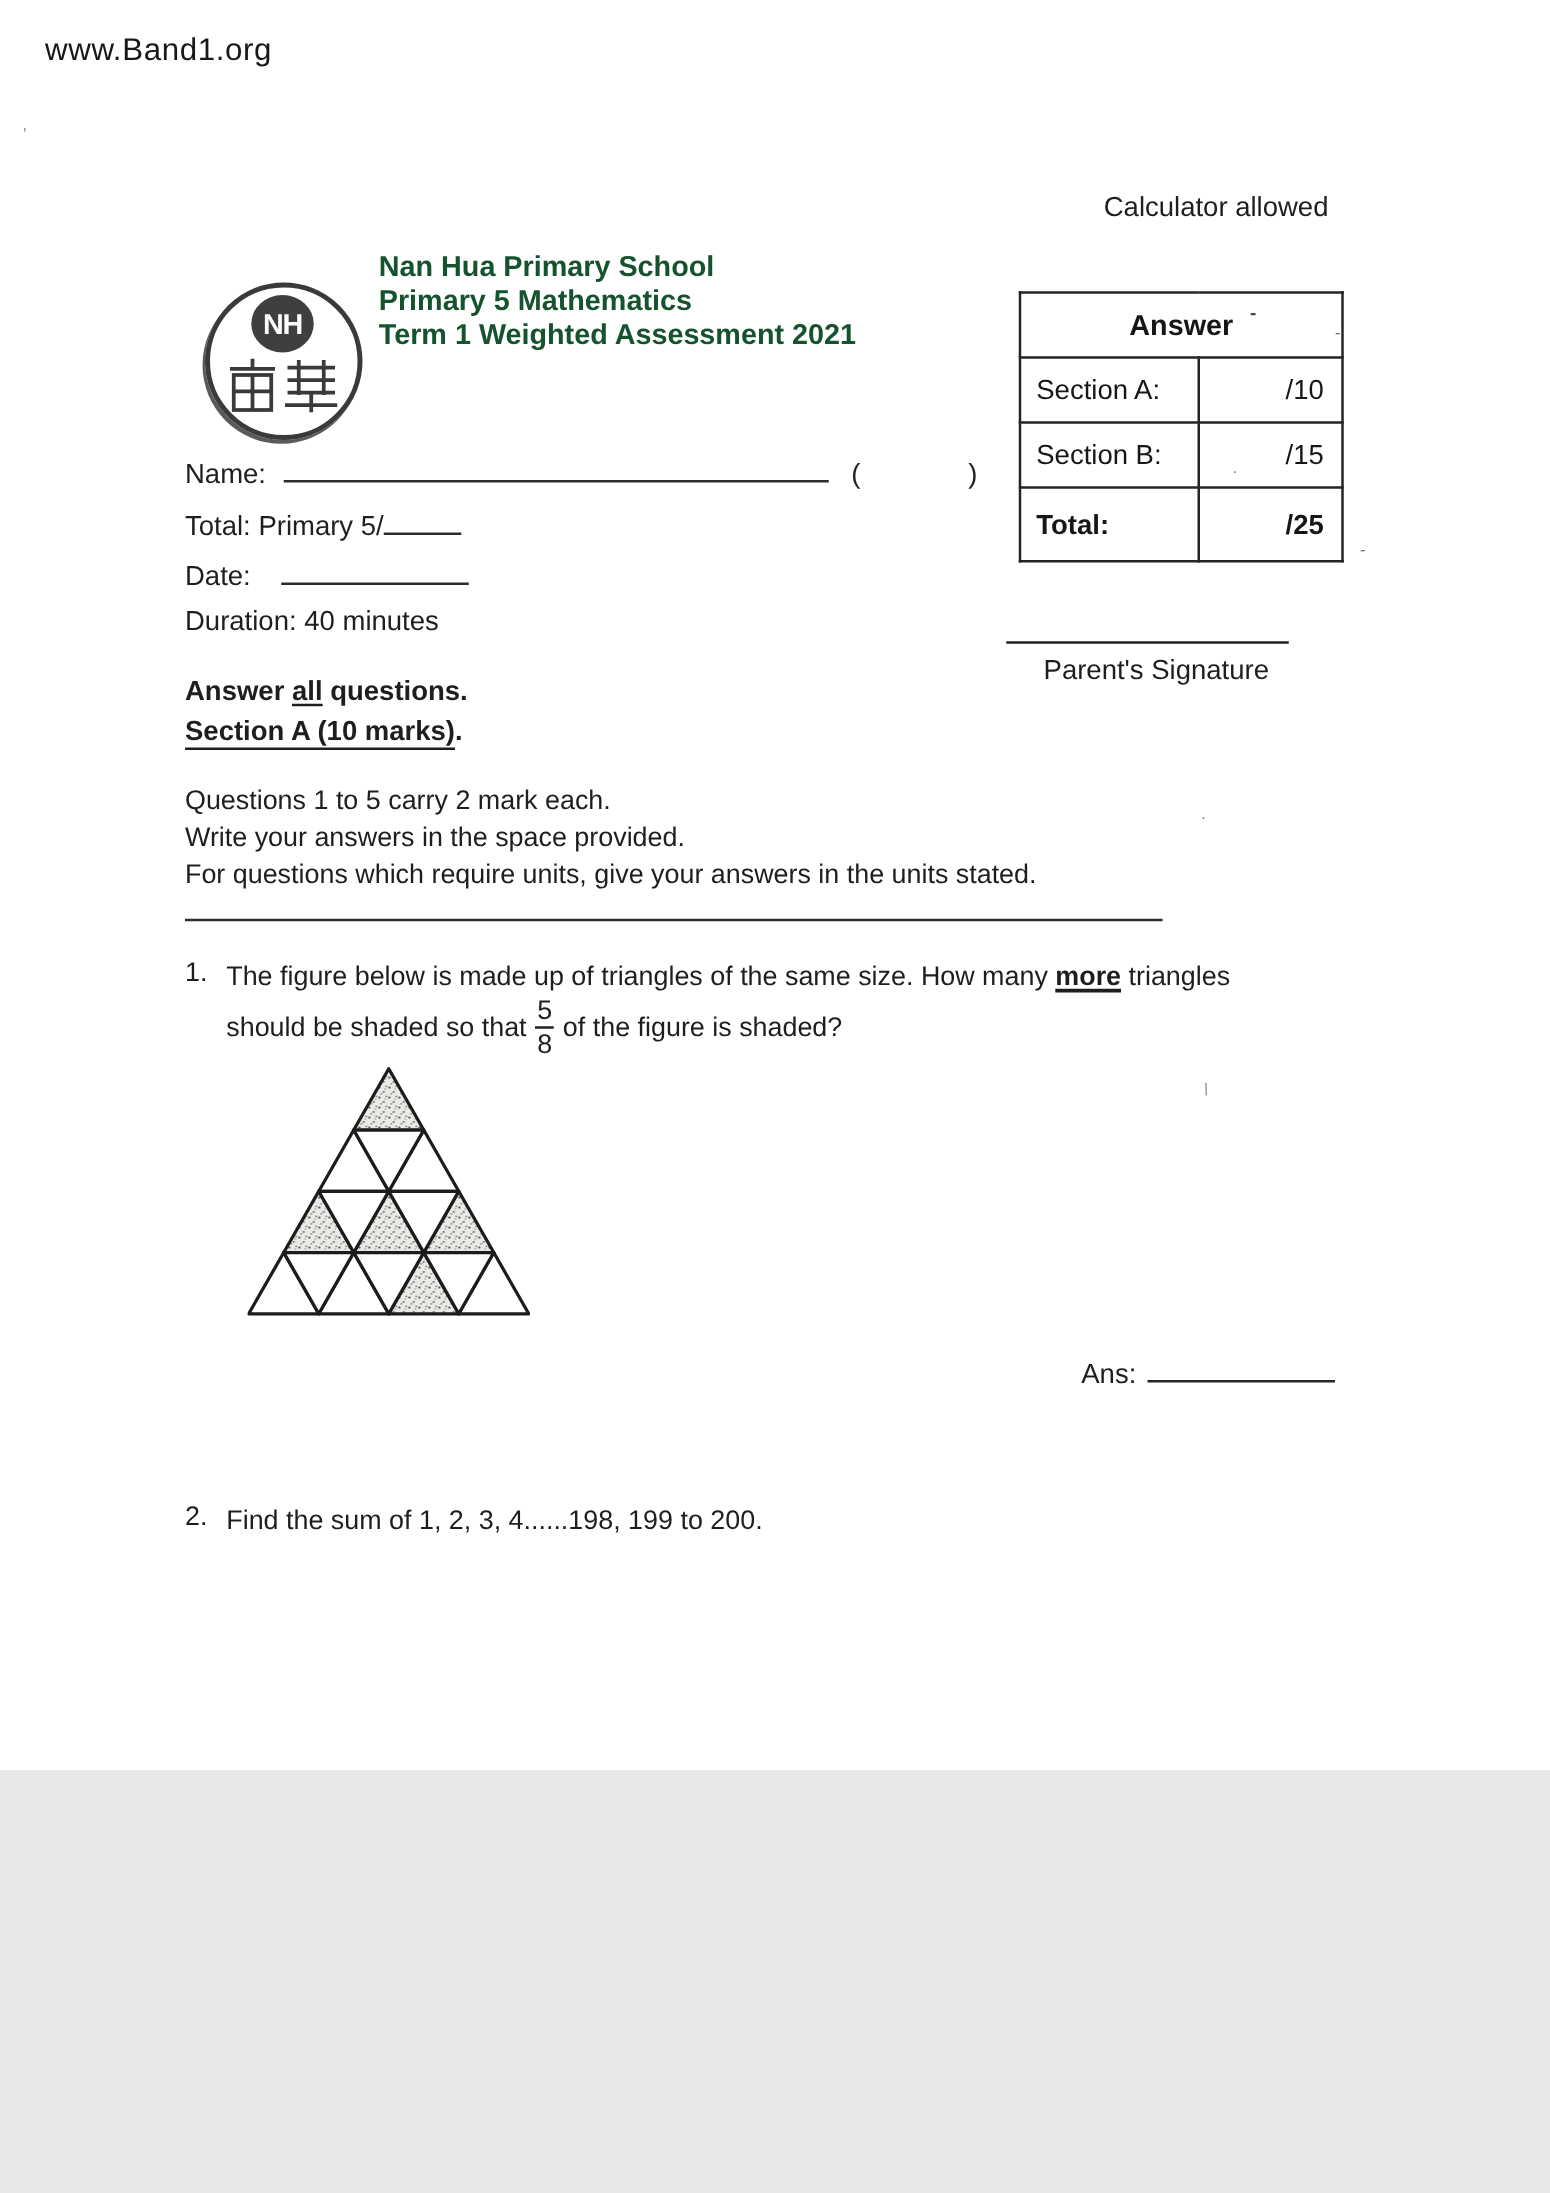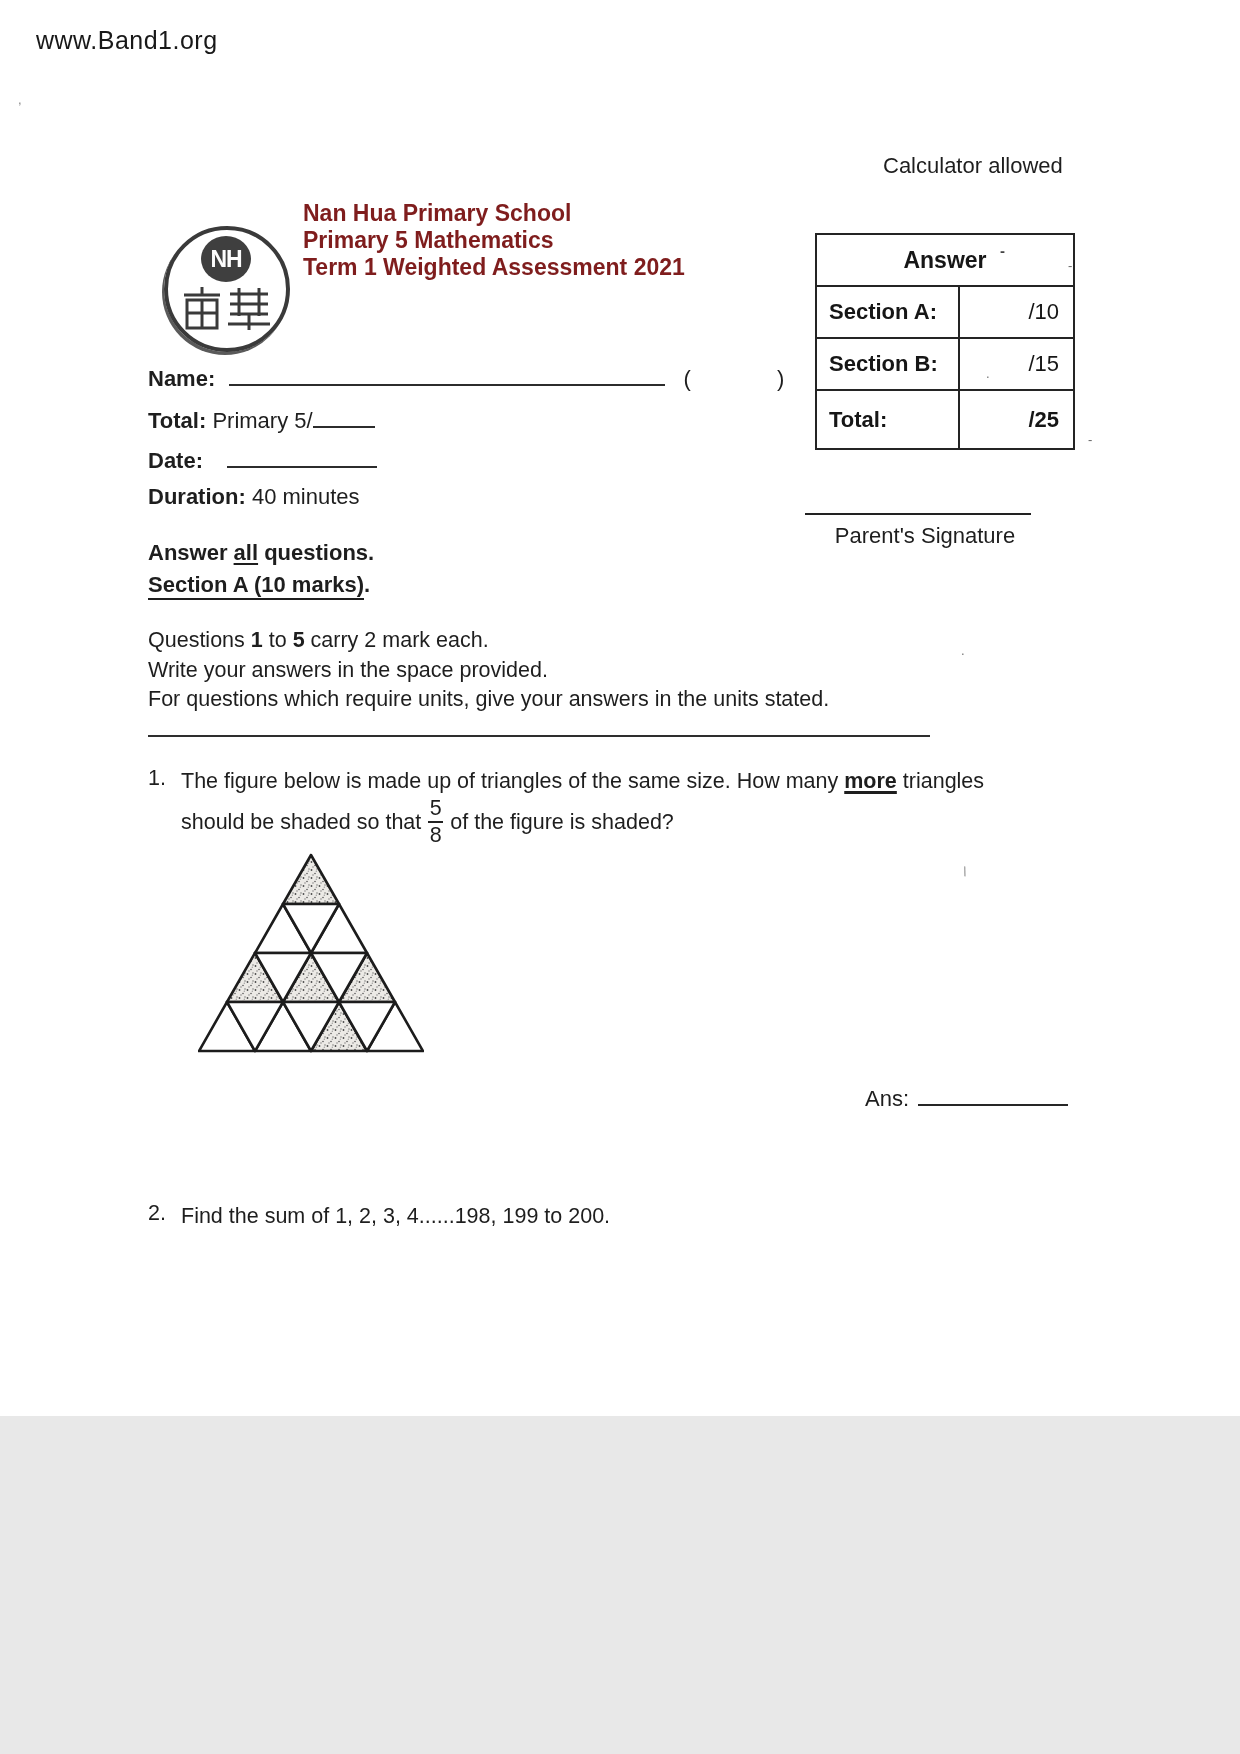--- a/index.html
+++ b/index.html
@@ -15,31 +15,31 @@
   .wm-bottom{left:47px; top:1684px; font-size:24px; font-family:"DejaVu Sans Mono","Liberation Mono",monospace; color:#111;}
   
   .calc{left:883px; top:153px; font-size:22px;}
   
   .logo{left:164px; top:226px; width:118px; height:118px; border:4px solid #3a3a3a; border-radius:50%;
         box-shadow:-2px 3px 0 0 #5a5a5a;}
   .logo-nh{position:absolute; left:33px; top:6px; width:50px; height:46px; background:#3f3f3f; border-radius:50%;
         color:#fdfdfd; font-weight:bold; font-size:23px; letter-spacing:-1px; display:flex; align-items:center; justify-content:center;}
   .logo-cn{position:absolute; left:14px; top:56px; width:88px; height:44px;}
   
-  .school{left:303px; top:200px; font-size:23px; font-weight:bold; line-height:27px; color:#7f1d1d;}
+  .school{left:303px; top:200px; font-size:23px; font-weight:bold; line-height:27px; color:#14532d;}
   
   .marks{left:815px; top:233px; width:260px; border-collapse:collapse; font-size:22px; color:#161616;}
   .marks td,.marks th{border:2px solid #242424; padding:0;}
   .marks th{height:50px; font-size:23px;}
-  .marks td.lbl{width:129px; padding-left:12px; height:50px; text-align:left; font-weight:bold;}
+  .marks td.lbl{width:129px; padding-left:12px; height:50px; text-align:left; font-weight:normal;}
   .marks td.val{text-align:right; padding-right:14px;padding-left:36px;}
   .marks tr.total td{height:57px; font-weight:bold;}
   
   .field{left:148px; font-size:22px; white-space:nowrap;}
-  .b{font-weight:bold;}
+  .b{font-weight:normal;}
   .uline{display:inline-block; border-bottom:2.5px solid #2c2c2c; height:22px; vertical-align:baseline;}
   .name-row{top:362px;}
   .class-row{top:404px;}
   .date-row{top:444px;}
   .dur-row{top:484px;}
   
   .sig-line{left:805px; top:513px; width:226px; border-top:2.5px solid #222;}
   .sig-label{left:800px; top:523px; width:250px; text-align:center; font-size:22px;}
   
   .answer-all{left:148px; top:540px; font-size:22px; font-weight:bold;}

